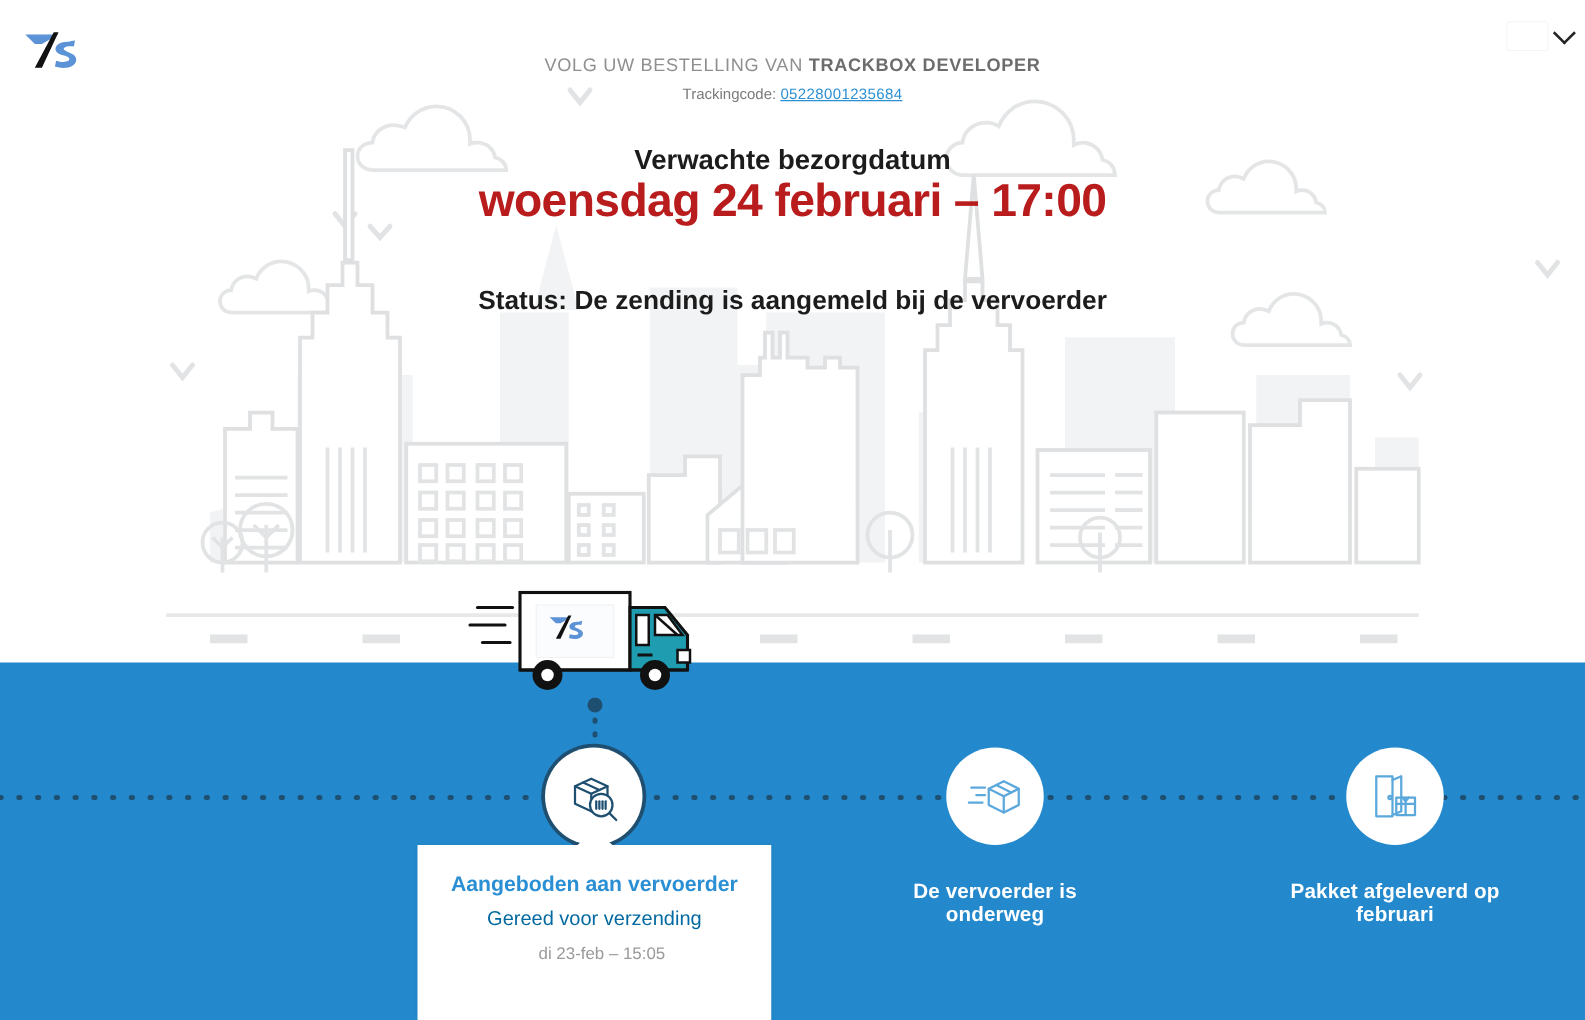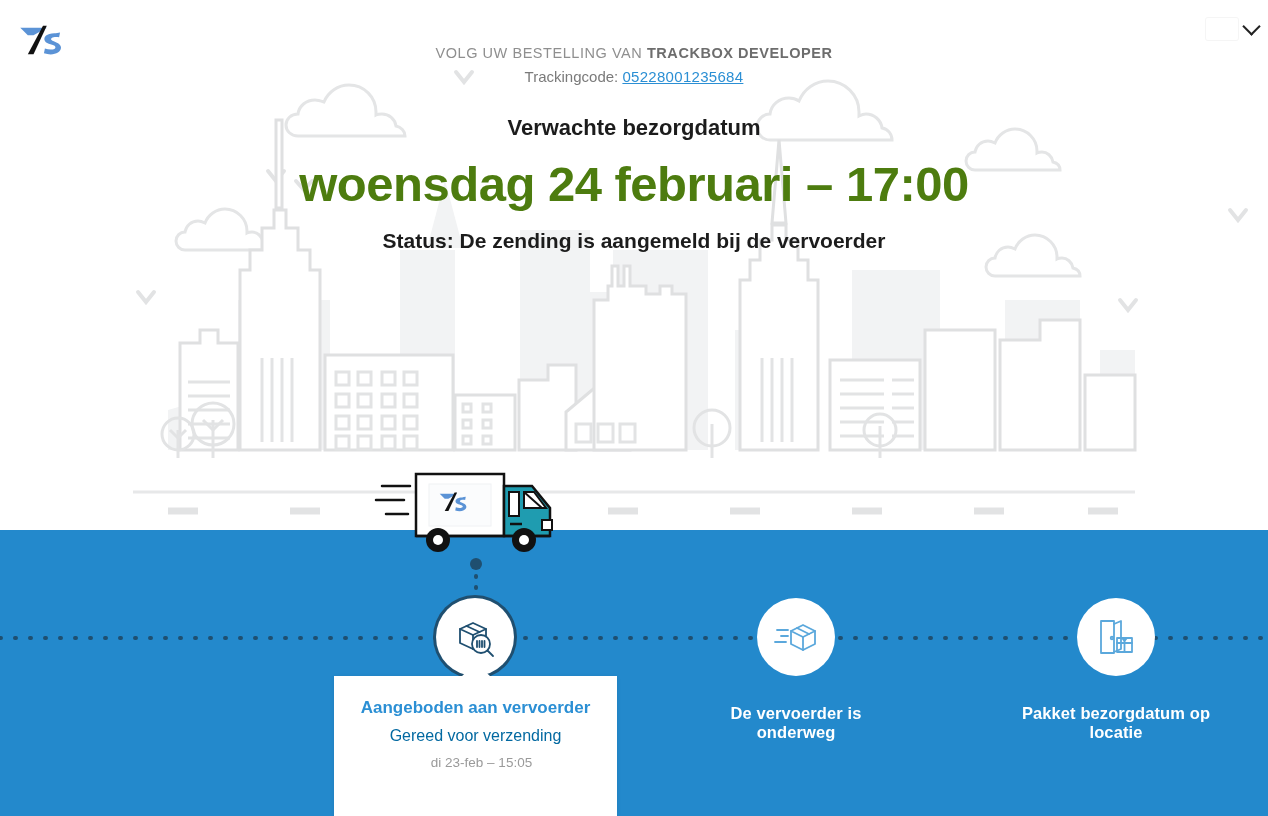--- a/index.html
+++ b/index.html
@@ -67,42 +67,42 @@
     letter-spacing: 0.55px;
     color: #8f8f8f;
     text-transform: uppercase;
   }
   .follow-line .brand {
     color: #6d6d6d;
     font-weight: bold;
   }
   .tracking-line {
     margin-top: 7px;
-    font-size: 15px;
+    font-size: 12px;
     color: #7a7a7a;
   }
   .tracking-code {
     color: #2B8FD4;
     text-decoration: underline;
     letter-spacing: 0.3px;
     cursor: pointer;
   }
 
   .expected-label {
     position: absolute; left: 0; top: 115px;
     width: 1268px; text-align: center;
     font-size: 22px; font-weight: bold;
     color: #1c1c1c;
     z-index: 20;
   }
   .delivery-date {
-    position: absolute; left: 0; top: 156px;
+    position: absolute; left: 0; top: 140px;
     width: 1268px; text-align: center;
-    font-size: 49px; font-weight: bold;
-    color: #4d7c0f;
+    font-size: 37px; font-weight: bold;
+    color: #b91c1c;
     letter-spacing: -0.5px;
     z-index: 20;
   }
   .status-line {
     position: absolute; left: 0; top: 229px;
     width: 1268px; text-align: center;
     font-size: 21px; font-weight: bold;
     color: #1c1c1c;
     z-index: 20;
   }
@@ -482,21 +482,21 @@
           <path d="M6 5 L19 5 L19 37 L6 37 Z"></path>
           <path d="M19 8 L26 5 L26 33 L19 36"></path>
           <circle cx="17" cy="22" r="1.3"></circle>
           <rect x="22" y="22" width="15" height="14"></rect>
           <line x1="29.5" y1="22" x2="29.5" y2="36"></line>
           <line x1="22" y1="27" x2="37" y2="27"></line>
           <path d="M27 22 L29.5 25 L32 22"></path>
         </g>
       </svg>
     </div>
-    <div class="step-label">Pakket bezorgdatum op locatie</div>
+    <div class="step-label">Pakket afgeleverd op februari</div>
   </div>
 
   <div class="detail-card">
     <div class="arrow"></div>
     <div class="card-title">Aangeboden aan vervoerder</div>
     <div class="card-sub">Gereed voor verzending</div>
     <div class="card-date">di 23-feb – 15:05</div>
   </div>
 
 </div>

